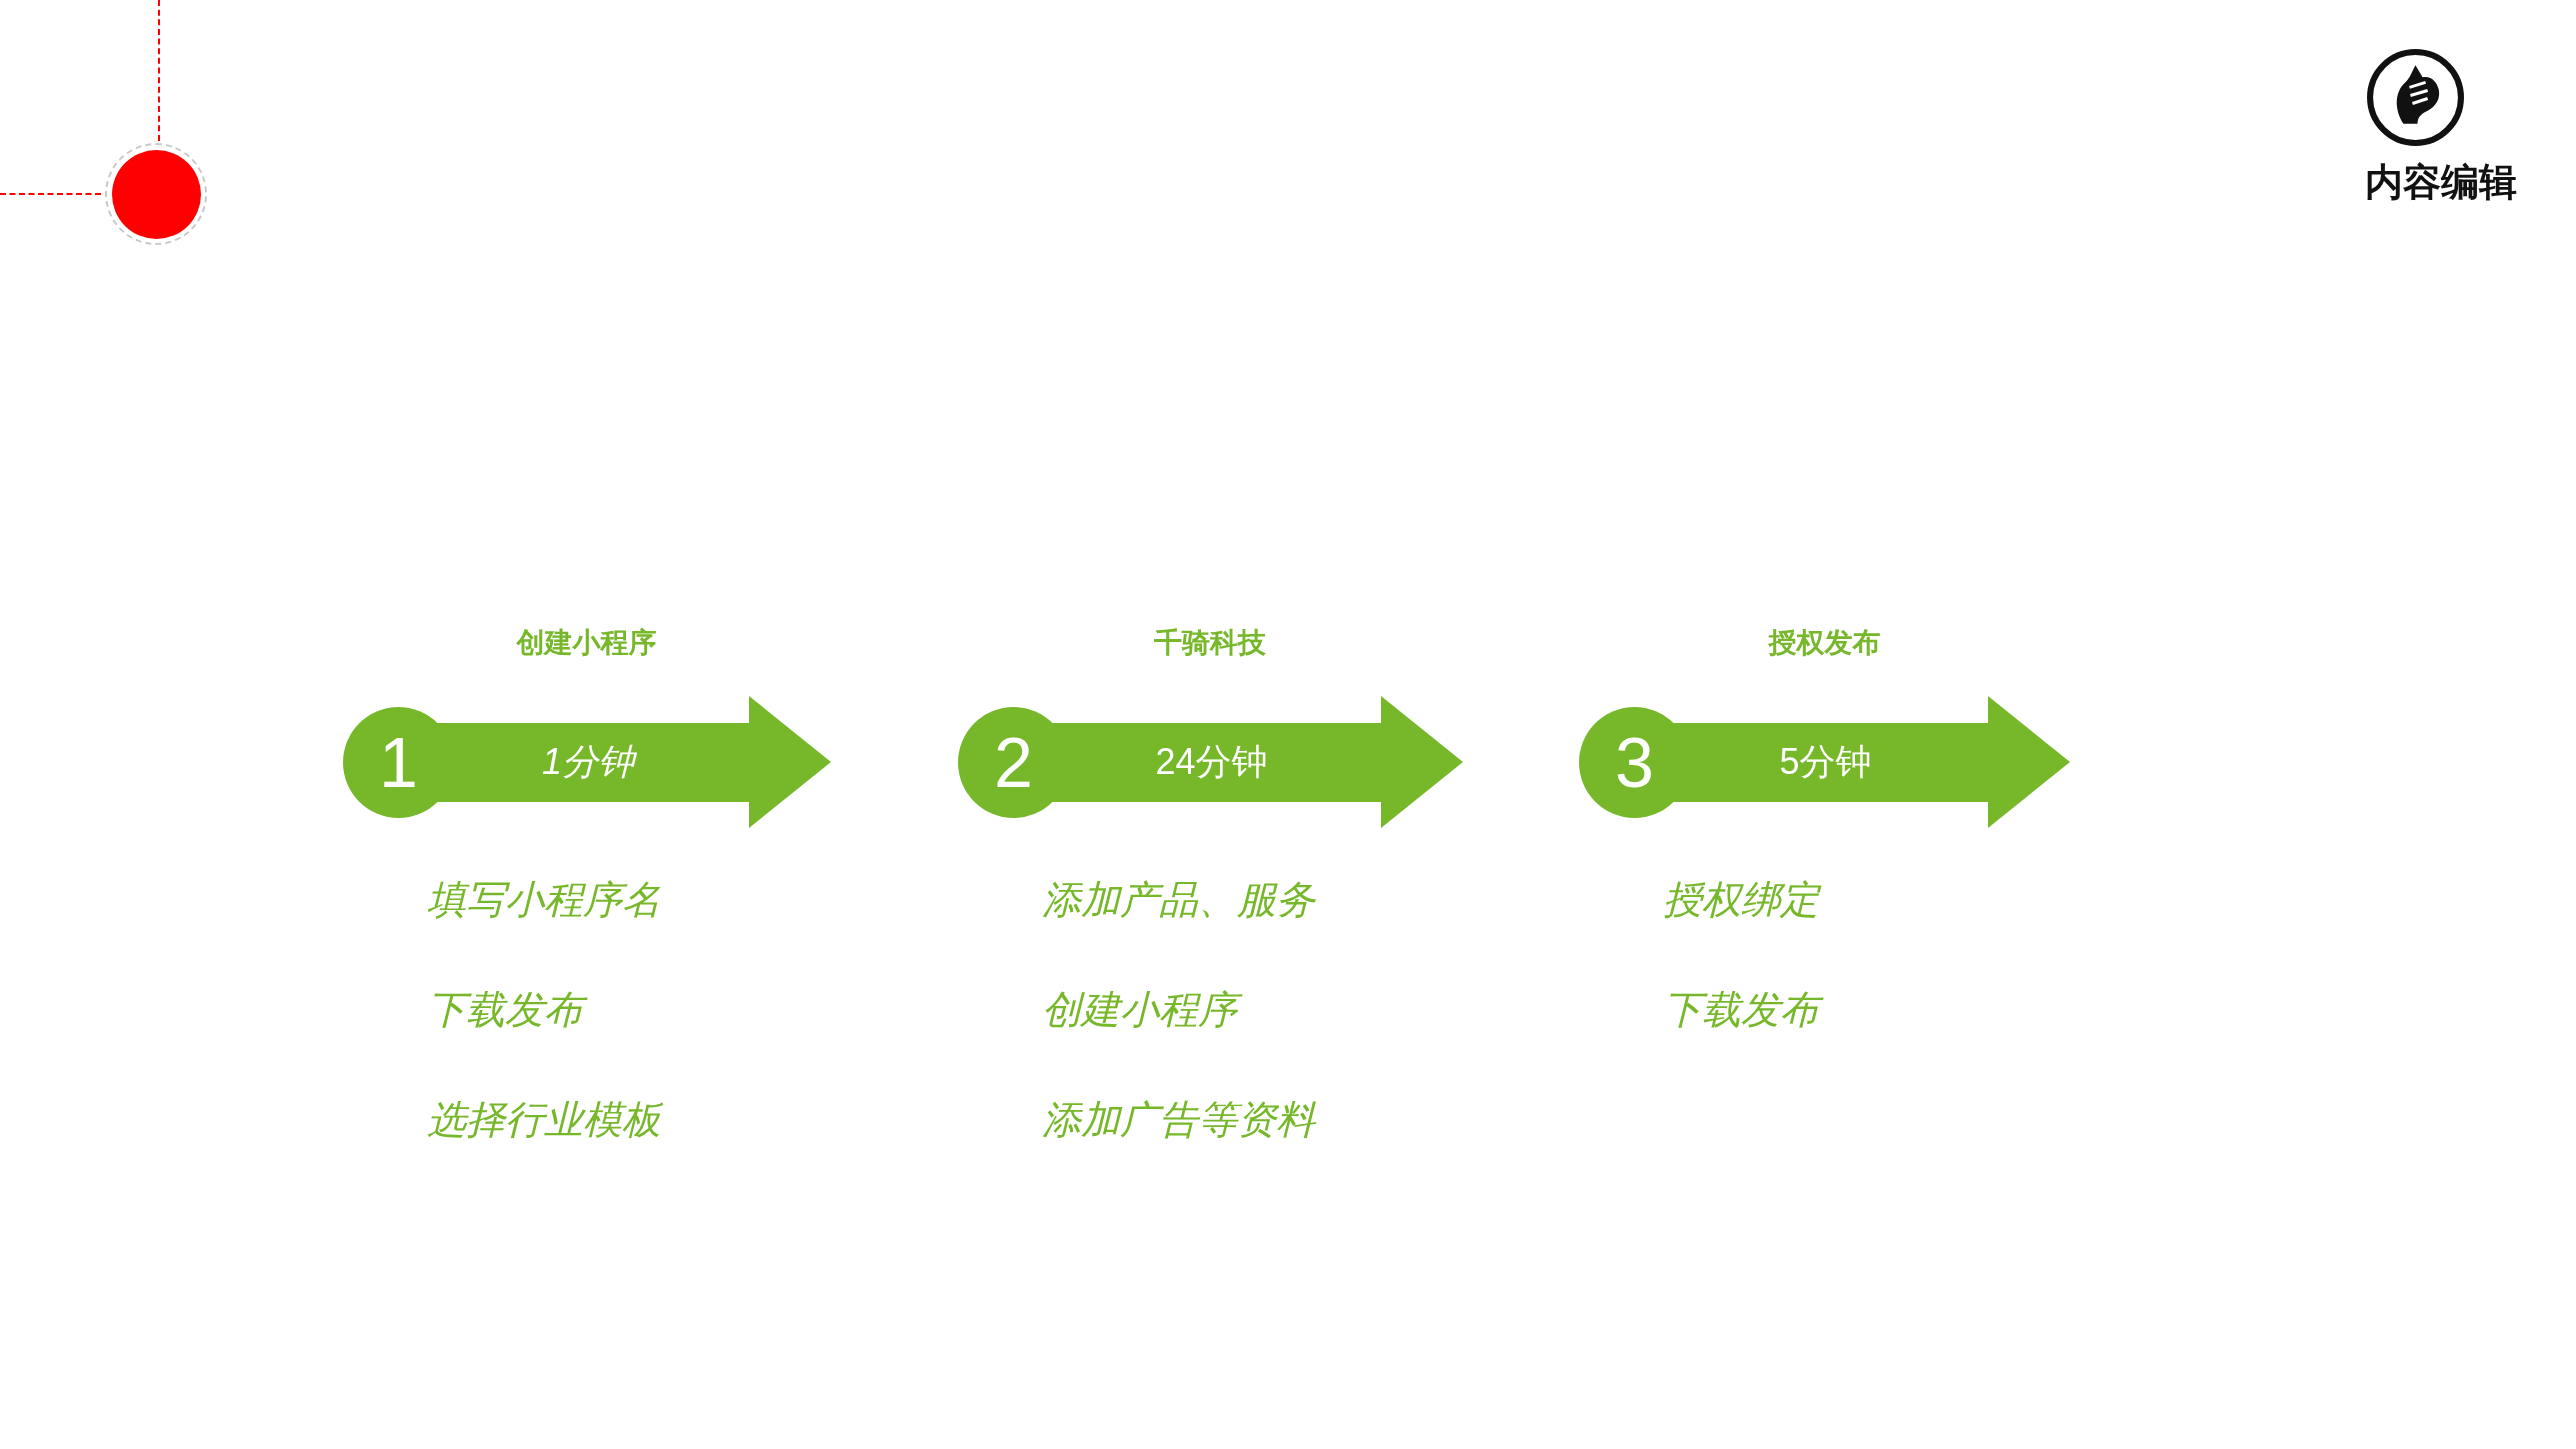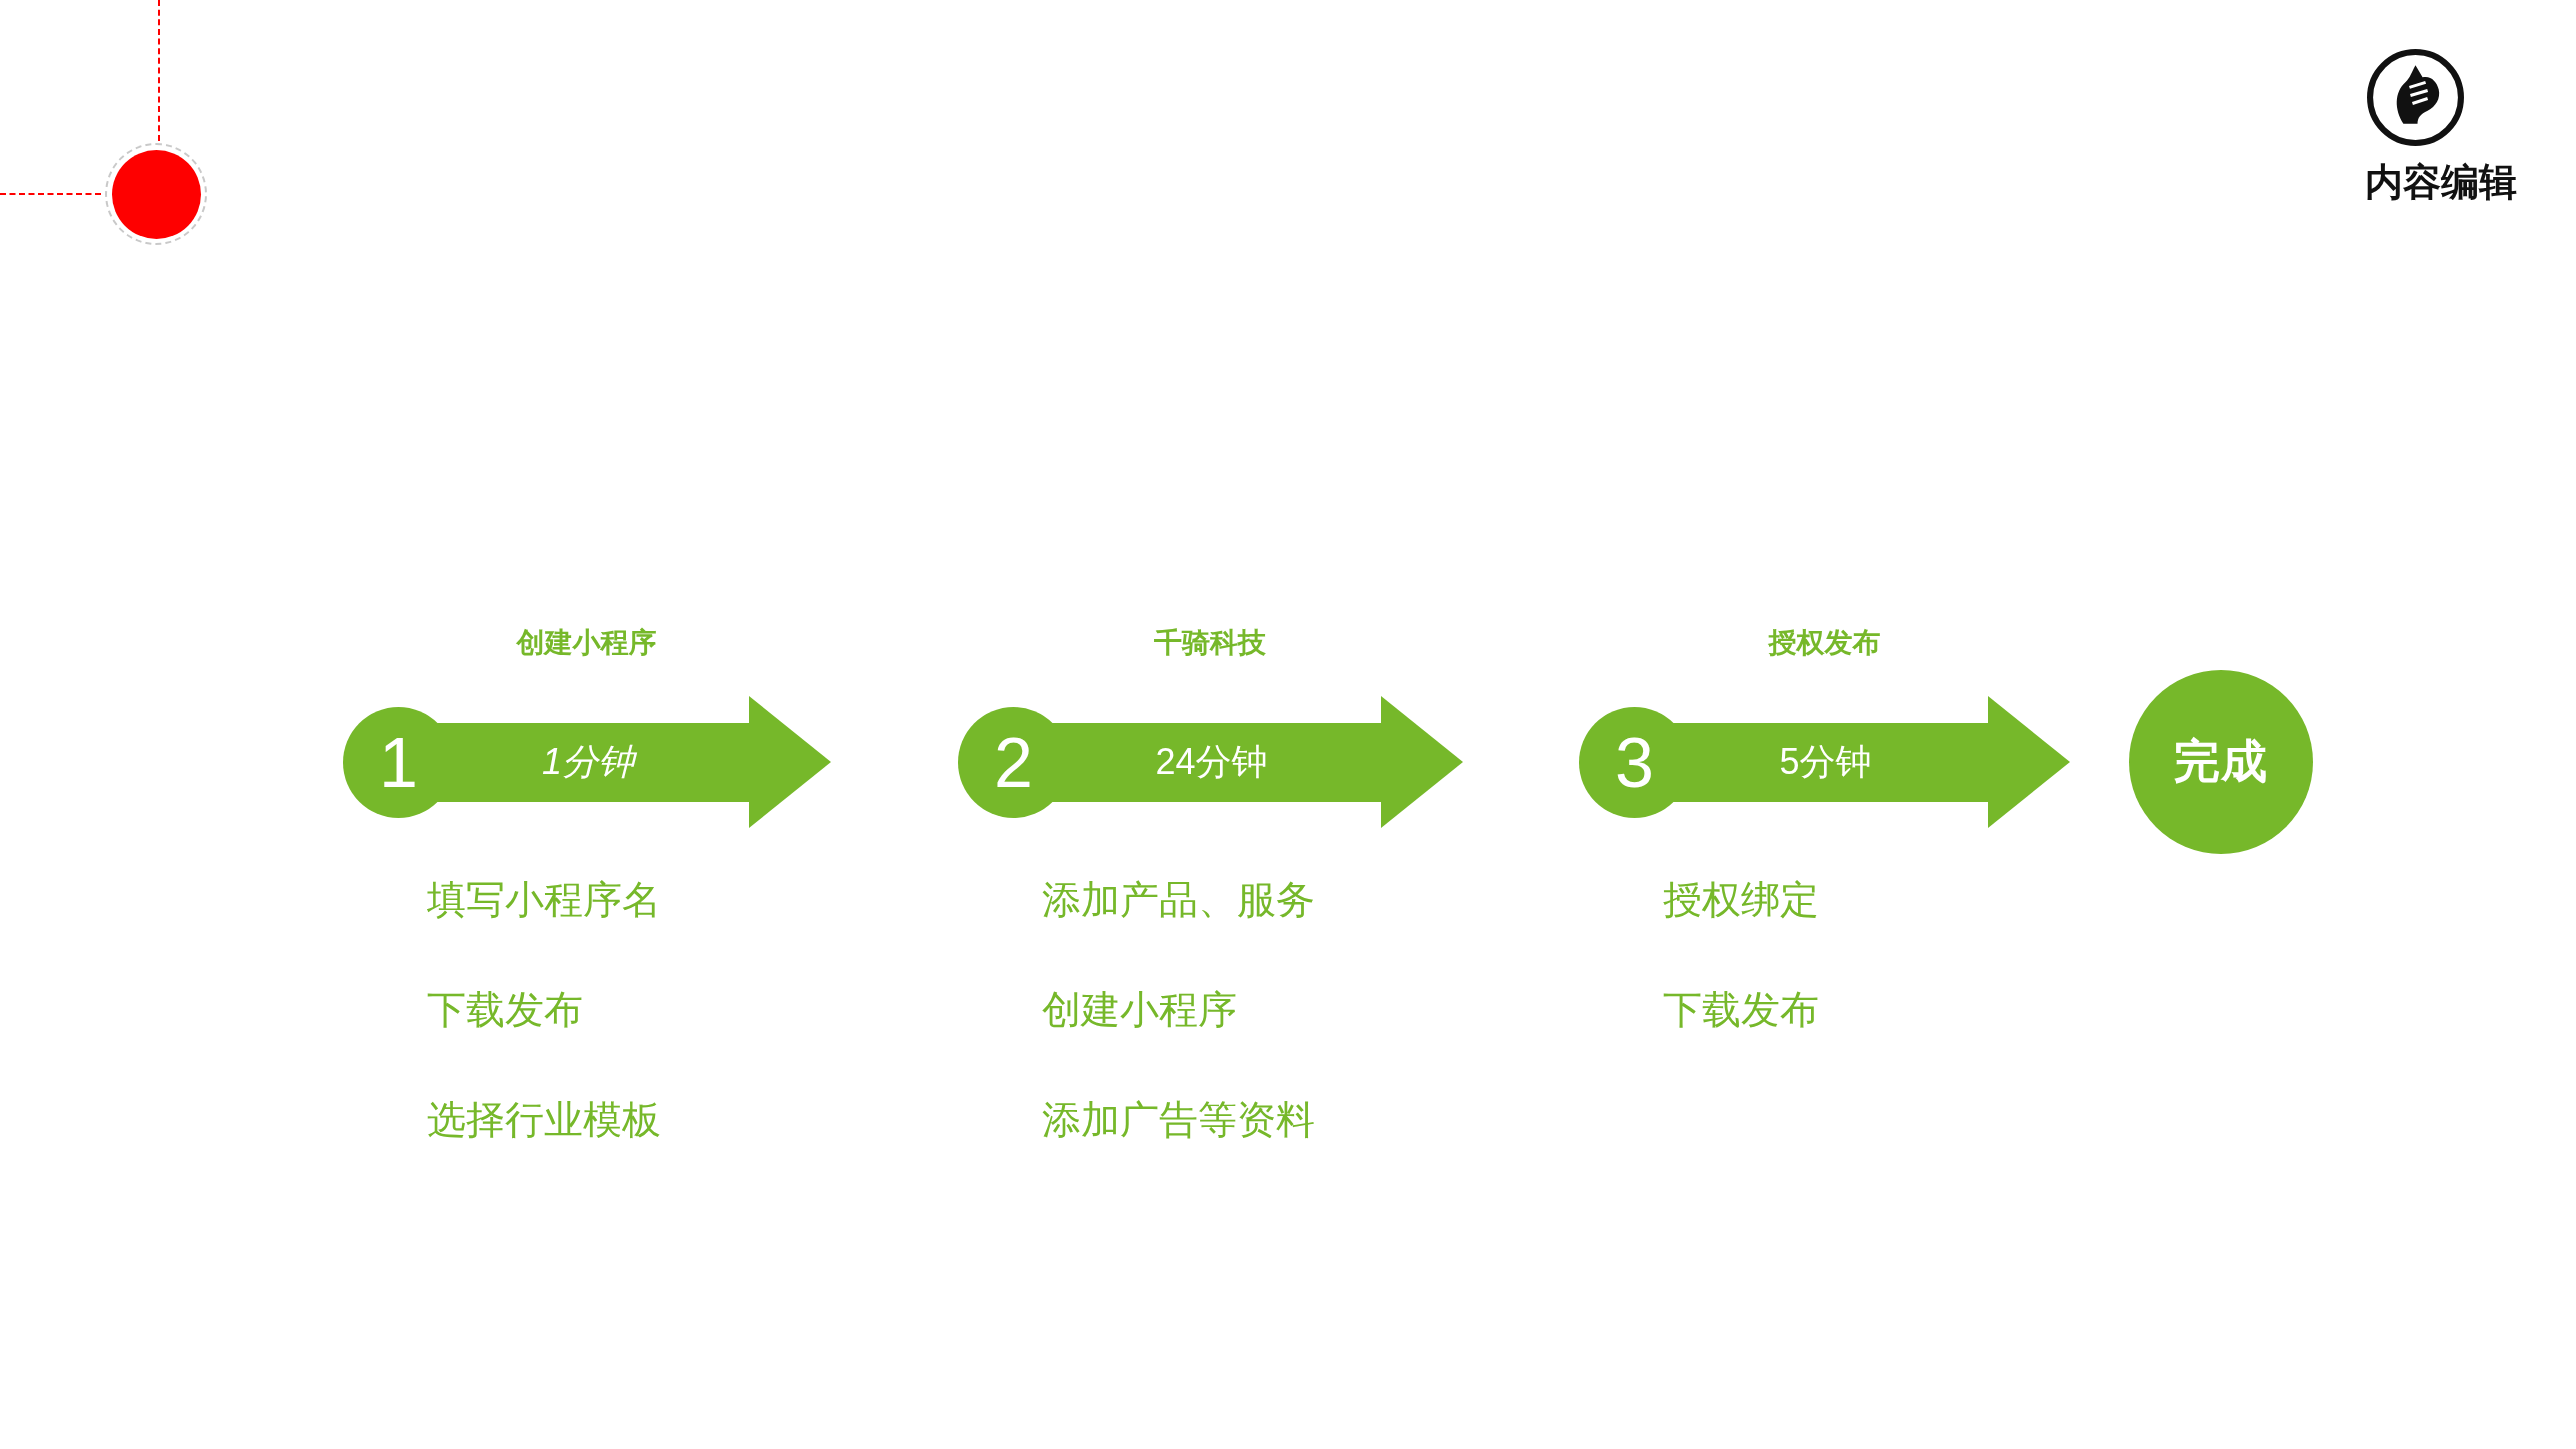--- a/index.html
+++ b/index.html
@@ -49,21 +49,21 @@
     display:flex;align-items:center;justify-content:center;
     color:#fff;font-size:36px;
   }
   .arrow-head{
     position:absolute;top:72px;width:0;height:0;
     border-top:66px solid transparent;border-bottom:66px solid transparent;
     border-left:82px solid var(--green);
   }
   .step-items{position:absolute;top:252px;left:84px;white-space:nowrap;}
   .step-items .item{
-    font-size:39px;color:var(--green);line-height:47px;margin-bottom:63px;
+    font-size:39px;color:var(--green);line-height:47px;margin-bottom:63px;font-style:italic;
   }
 
   
   .finish-circle{
     position:absolute;left:2129px;top:670px;width:184px;height:184px;border-radius:50%;
     background:var(--green);display:flex;align-items:center;justify-content:center;
     color:#fff;font-size:46px;font-weight:700;letter-spacing:1.3px;
   }
 </style>
 </head>
@@ -116,16 +116,15 @@
     <div class="step-heading">授权发布</div>
     <div class="num-circle">3</div>
     <div class="arrow-body" style="left:84px;width:325px;">5分钟</div>
     <div class="arrow-head" style="left:409px;"></div>
     <div class="step-items">
       <div class="item">授权绑定</div>
       <div class="item">下载发布</div>
     </div>
   </div>
 
-  <div class="finish-circle">完成</div>
 
 </div>
 
 
 </body></html>

